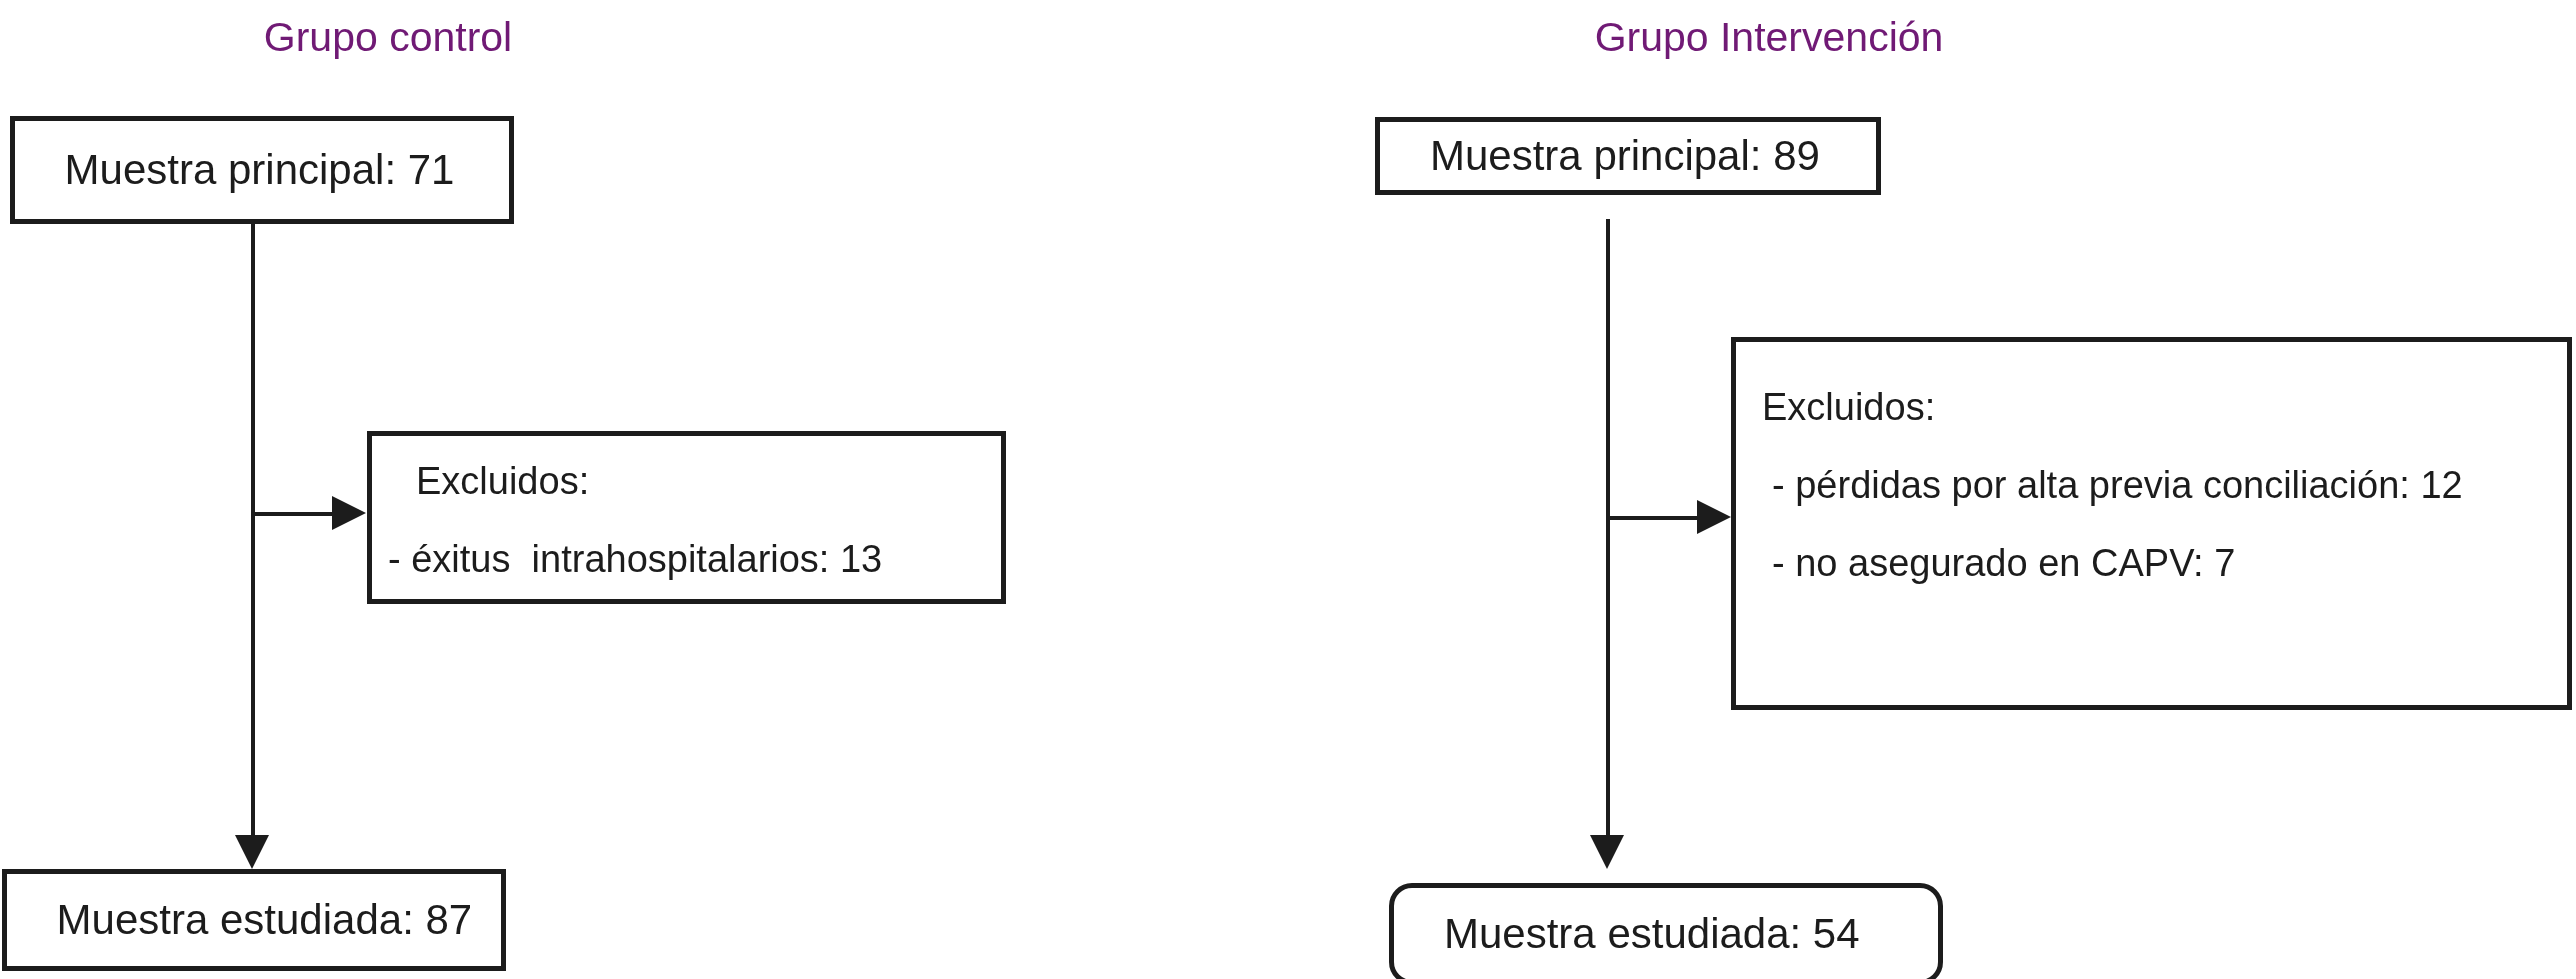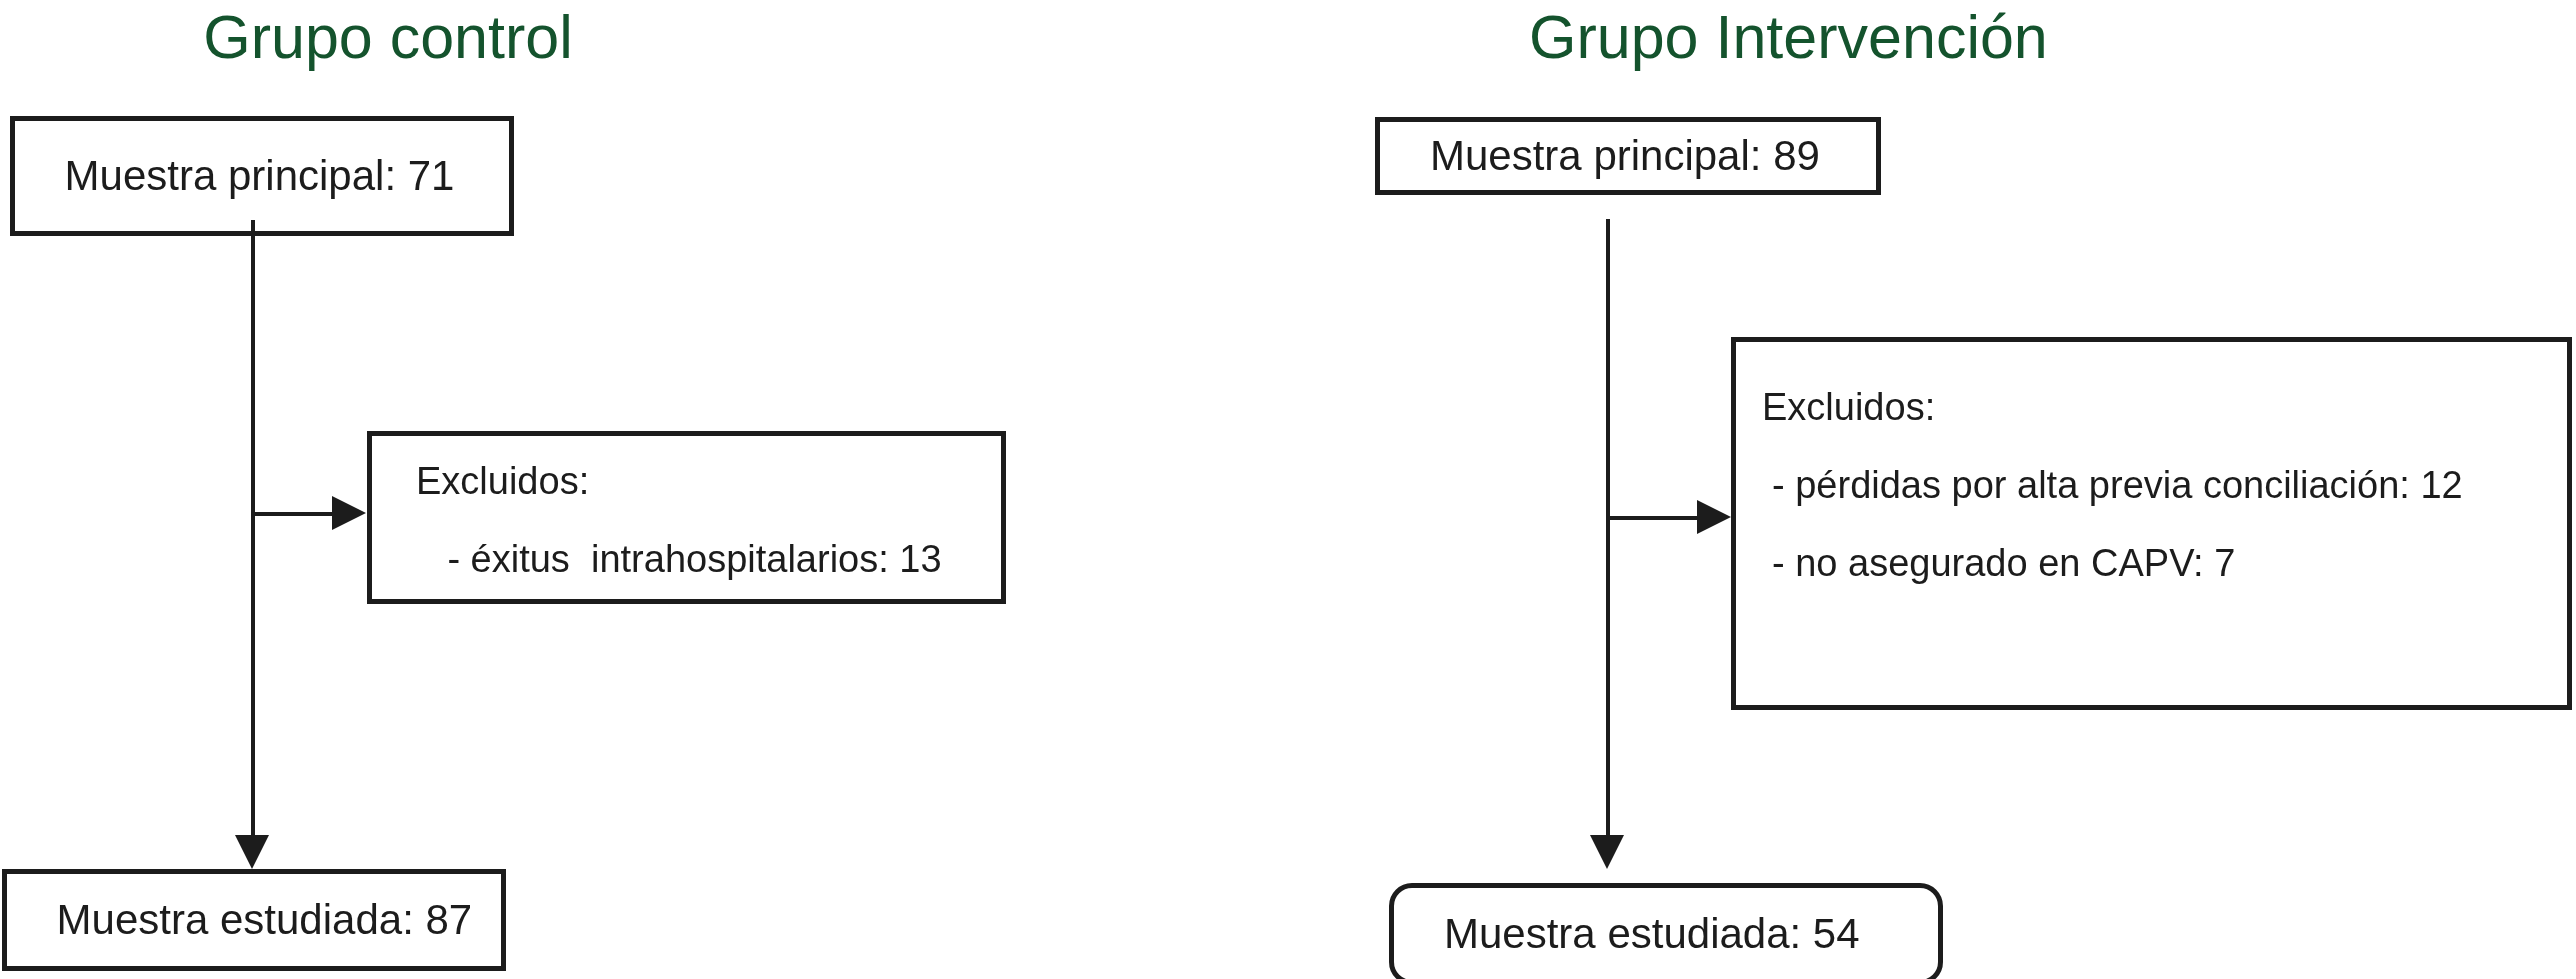--- a/index.html
+++ b/index.html
@@ -14,24 +14,24 @@
     background: #ffffff;
     font-family: "Liberation Sans", "DejaVu Sans", sans-serif;
     color: #1c1c1c;
     overflow: hidden;
   }
   .group-title {
     position: absolute;
     top: 0;
     height: 74px;
     line-height: 74px;
-    font-size: 61px;
+    font-size: 41px;
     text-align: center;
     white-space: nowrap;
-    color: #14532d;
+    color: #701a75;
   }
   .box {
     position: absolute;
     box-sizing: border-box;
     border: 5.6px solid #1c1c1c;
     background: #ffffff;
   }
   .single-line-box {
     display: flex;
     align-items: center;
@@ -67,28 +67,28 @@
   .arrow-right {
     position: absolute;
     width: 0;
     height: 0;
     border-top: 17px solid transparent;
     border-bottom: 17px solid transparent;
     border-left: 34px solid #1c1c1c;
   }
   
   .title-control   { left: 148px;  width: 480px; }
-  .box-main-l      { left: 9.6px;   top: 116px;  width: 504px;  height: 120px; }
+  .box-main-l      { left: 9.6px;   top: 116px;  width: 504px;  height: 108px; }
   .vline-l         { left: 251px;  top: 220px;  height: 615px; }
   .arrowdown-l     { left: 235px;  top: 835px; }
   .hline-l         { left: 252px;  top: 512px;  width: 80px; }
   .arrowright-l    { left: 332px;  top: 496px; }
   .box-excl-l      { left: 367px;  top: 431px;  width: 639px;  height: 173px; padding-top: 6.4px; }
   .box-excl-l .excl-heading { padding-left: 44px; }
-  .box-excl-l .excl-item    { padding-left: 16px; text-align: center; }
+  .box-excl-l .excl-item    { padding-left: 16px; }
   .box-final-l     { left: 1.6px;    top: 869px; width: 504px;  height: 102px; }
   
   .title-interv    { left: 1529px; width: 480px; }
   .box-main-r      { left: 1375px; top: 117px;  width: 506px;  height: 78px; }
   .vline-r         { left: 1606px; top: 219px;  height: 616px; }
   .arrowdown-r     { left: 1590px; top: 835px; }
   .hline-r         { left: 1607px; top: 516px;  width: 90px; }
   .arrowright-r    { left: 1697px; top: 500px; }
   .box-excl-r      { left: 1731px; top: 337px;  width: 841px; height: 373px; padding-top: 26px; }
   .box-excl-r .excl-heading { padding-left: 26px; }

